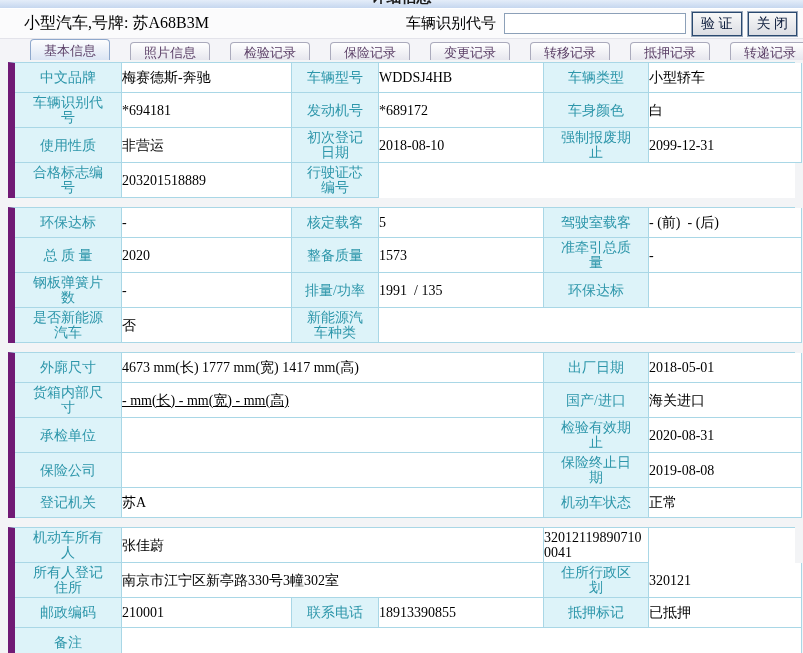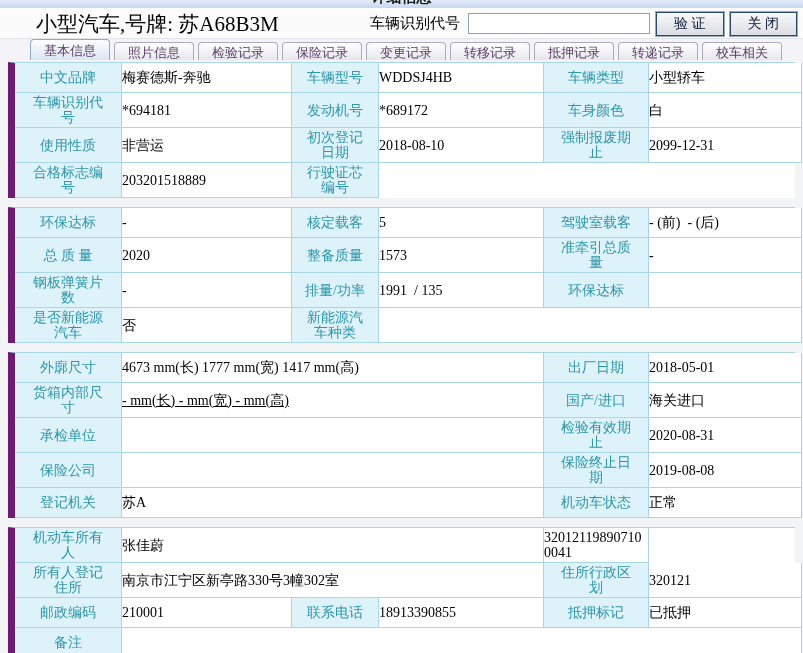--- a/index.html
+++ b/index.html
@@ -17,38 +17,39 @@
   .titlebar .title{
     position:absolute;left:0;right:0;top:-12px;text-align:center;
     font-weight:bold;font-size:15px;color:#1a1a1a;
     font-family:"Liberation Sans","DejaVu Sans",sans-serif;
   }
   
   .headerbar{
     height:30px;background:#fbfbfc;border-bottom:1px solid #e3e3ea;
     display:flex;align-items:center;padding:0 6px 0 0;
   }
-  .summary{margin-left:36px;font-size:21px;color:#000;white-space:nowrap;}
+  .summary{margin-left:24px;font-size:16px;color:#000;white-space:nowrap;}
   .vin-group{margin-left:auto;display:flex;align-items:center;}
   .vin-label{font-size:15px;color:#000;margin-right:8px;white-space:nowrap;}
   .vin-input{
     width:182px;height:21px;border:1px solid #8ca0b8;background:#fff;
     font-size:13px;padding:0 3px;outline:none;
   }
   .btn{
-    margin-left:6px;padding:2px 17px;font-size:14px;color:#0a1a3a;
+    margin-left:6px;padding:2px 8px;font-size:14px;color:#0a1a3a;
     font-family:"Liberation Serif","DejaVu Serif",serif;
     background:linear-gradient(180deg,#f8f8f8,#dcdee4);
     border:1px solid #2b4a70;outline:1px solid #9aa8bb;
     cursor:pointer;white-space:nowrap;
   }
   
   .tabstrip{
     height:21px;background:#f4f4f8;display:flex;align-items:flex-end;
     padding-left:30px;
+    gap:16px;
   }
   .tab{
     height:18px;padding:1px 13px 0 13px;margin-right:4px;
     font-size:13px;color:#5a3e66;white-space:nowrap;cursor:pointer;
     background:linear-gradient(180deg,#ffffff,#e6e6ee);
     border:1px solid #aaaabc;border-bottom:none;
     border-radius:4px 4px 0 0;line-height:17px;
   }
   .tab.active{
     height:21px;line-height:19px;

